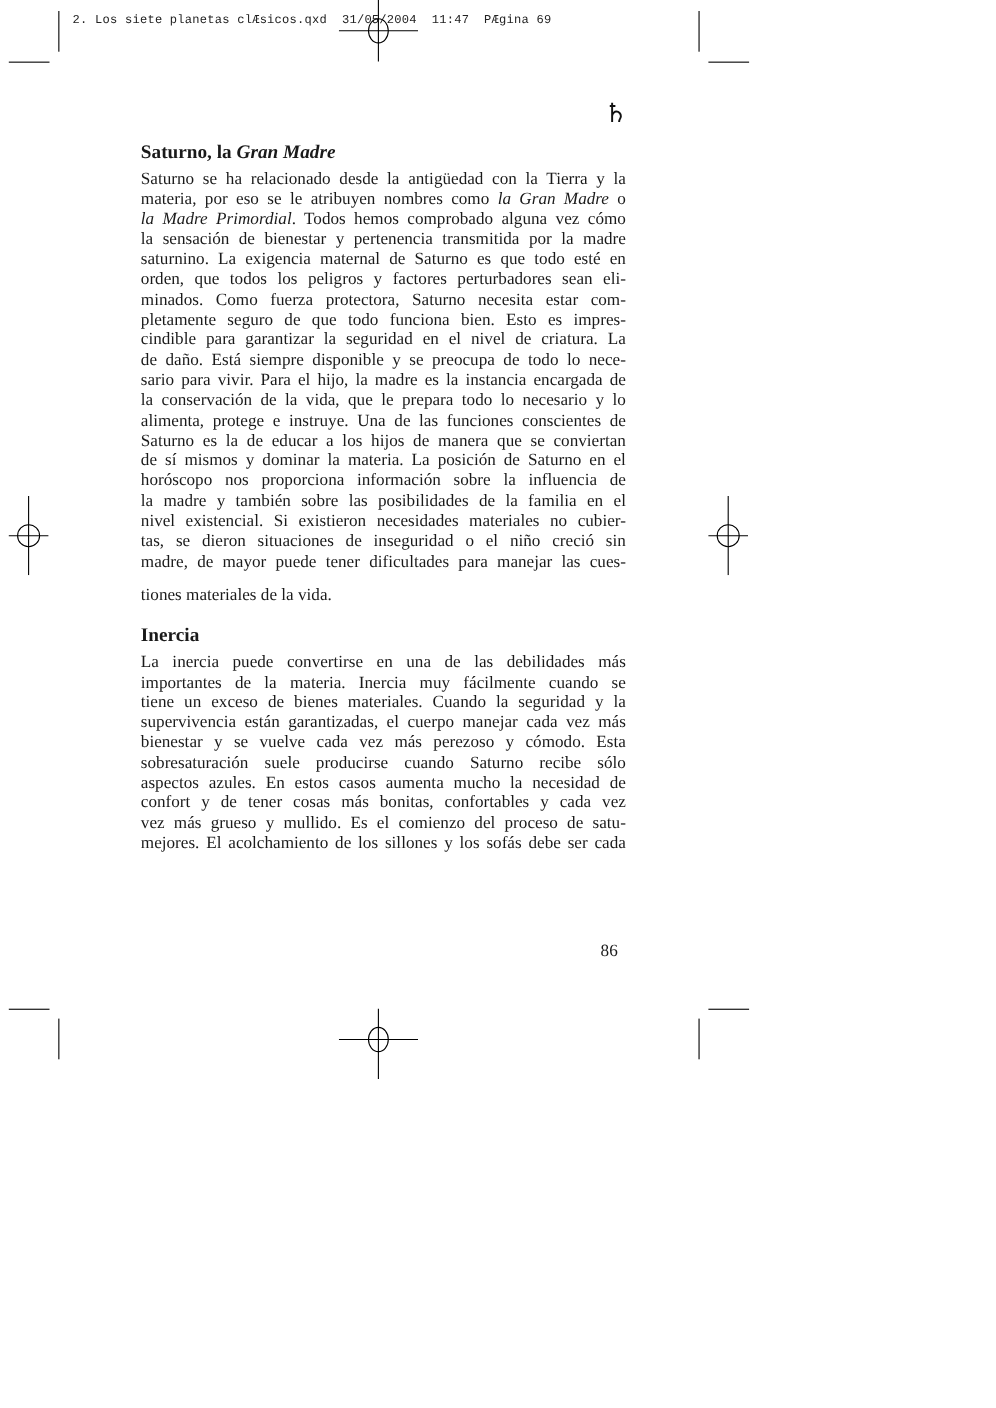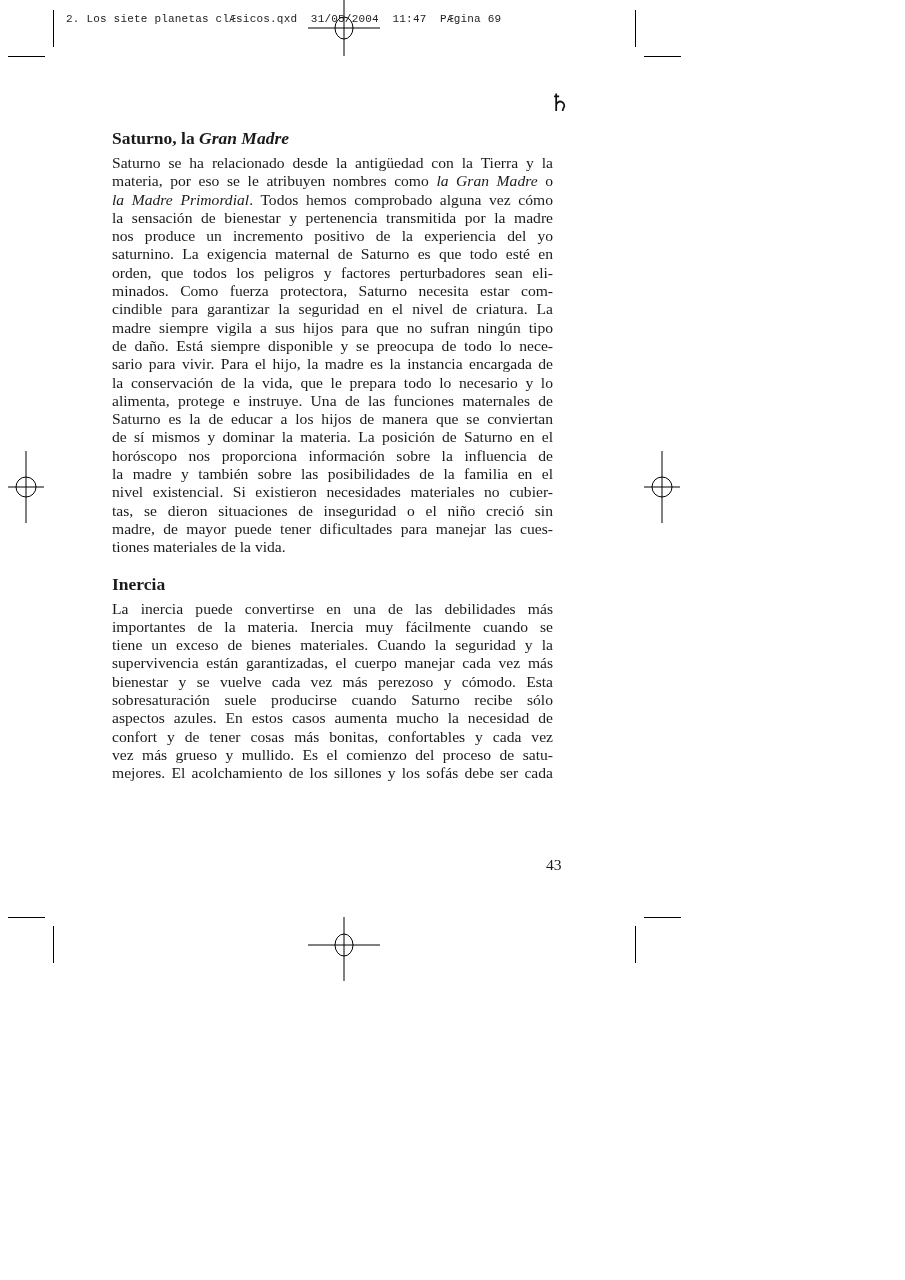--- a/index.html
+++ b/index.html
@@ -11,31 +11,31 @@
   }
   .hline { position: absolute; height: 1px; background: #000; }
   .vline { position: absolute; width: 1px; background: #000; }
   .reg { position: absolute; width: 72px; height: 72px; }
   .reg svg { width: 100%; height: 100%; display: block; }
   .planet {
     position: absolute; left: 549px; top: 88px;
     font-family: "DejaVu Sans", sans-serif; font-size: 24px; line-height: 30px; color: #111;
   }
   .content {
-    position: absolute; left: 112px; top: 127px; width: 441px;
+    position: absolute; left: 128px; top: 127px; width: 441px;
     font-family: "Liberation Serif", "DejaVu Serif", serif;
     font-size: 15.6px; line-height: 18.3px; color: #1a1a1a;
   }
   .h {
     font-weight: bold; font-size: 17.5px; line-height: 22px; margin: 0 0 5px 0;
   }
   .h .em { font-style: italic; }
   .p { text-align: justify; text-align-last: left; margin: 0; }
   .p .line { display: block; text-align: justify; text-align-last: justify; white-space: nowrap; font-family: Liberation Serif, serif; }
-  .p .line.last { text-align-last: left; }
+  .p .line.last { text-align-last: left; margin-top: 12px; }
   .it { font-style: italic; }
   .h2 { margin-top: 16px; }
   .folio {
     position: absolute; left: 546px; top: 856px;
     font-family: "Liberation Serif", "DejaVu Serif", serif; font-size: 15.6px; color: #1a1a1a;
   }
 </style>
 </head>
 <body>
 
@@ -81,30 +81,29 @@
 
 <div class="planet">♄</div>
 
 <div class="content" id="content">
     <div class="h"><span>Saturno, la </span><span class="em">Gran Madre</span></div>
     <div class="p">
       <span class="line"><span>Saturno se ha relacionado desde la antigüedad con la Tierra y la</span></span>
       <span class="line"><span>materia, por eso se le atribuyen nombres como </span><span class="it">la Gran Madre</span><span> o</span></span>
       <span class="line"><span class="it">la Madre Primordial</span><span>. Todos hemos comprobado alguna vez cómo</span></span>
       <span class="line"><span>la sensación de bienestar y pertenencia transmitida por la madre</span></span>
-      <span class="line"><span>nos produce un incremento positivo de la experiencia del yo</span></span>
       <span class="line"><span>saturnino. La exigencia maternal de Saturno es que todo esté en</span></span>
       <span class="line"><span>orden, que todos los peligros y factores perturbadores sean eli-</span></span>
       <span class="line"><span>minados. Como fuerza protectora, Saturno necesita estar com-</span></span>
+      <span class="line"><span>pletamente seguro de que todo funciona bien. Esto es impres-</span></span>
       <span class="line"><span>cindible para garantizar la seguridad en el nivel de criatura. La</span></span>
-      <span class="line"><span>madre siempre vigila a sus hijos para que no sufran ningún tipo</span></span>
       <span class="line"><span>de daño. Está siempre disponible y se preocupa de todo lo nece-</span></span>
       <span class="line"><span>sario para vivir. Para el hijo, la madre es la instancia encargada de</span></span>
       <span class="line"><span>la conservación de la vida, que le prepara todo lo necesario y lo</span></span>
-      <span class="line"><span>alimenta, protege e instruye. Una de las funciones maternales de</span></span>
+      <span class="line"><span>alimenta, protege e instruye. Una de las funciones conscientes de</span></span>
       <span class="line"><span>Saturno es la de educar a los hijos de manera que se conviertan</span></span>
       <span class="line"><span>de sí mismos y dominar la materia. La posición de Saturno en el</span></span>
       <span class="line"><span>horóscopo nos proporciona información sobre la influencia de</span></span>
       <span class="line"><span>la madre y también sobre las posibilidades de la familia en el</span></span>
       <span class="line"><span>nivel existencial. Si existieron necesidades materiales no cubier-</span></span>
       <span class="line"><span>tas, se dieron situaciones de inseguridad o el niño creció sin</span></span>
       <span class="line"><span>madre, de mayor puede tener dificultades para manejar las cues-</span></span>
       <span class="line last"><span>tiones materiales de la vida.</span></span>
     </div>
     <div class="h h2"><span>Inercia</span></div>
@@ -115,13 +114,13 @@
       <span class="line"><span>supervivencia están garantizadas, el cuerpo manejar cada vez más</span></span>
       <span class="line"><span>bienestar y se vuelve cada vez más perezoso y cómodo. Esta</span></span>
       <span class="line"><span>sobresaturación suele producirse cuando Saturno recibe sólo</span></span>
       <span class="line"><span>aspectos azules. En estos casos aumenta mucho la necesidad de</span></span>
       <span class="line"><span>confort y de tener cosas más bonitas, confortables y cada vez</span></span>
       <span class="line"><span>vez más grueso y mullido. Es el comienzo del proceso de satu-</span></span>
       <span class="line"><span>mejores. El acolchamiento de los sillones y los sofás debe ser cada</span></span>
     </div>
   </div>
 
-<div class="folio">43</div>
+<div class="folio">86</div>
 
 </body></html>

